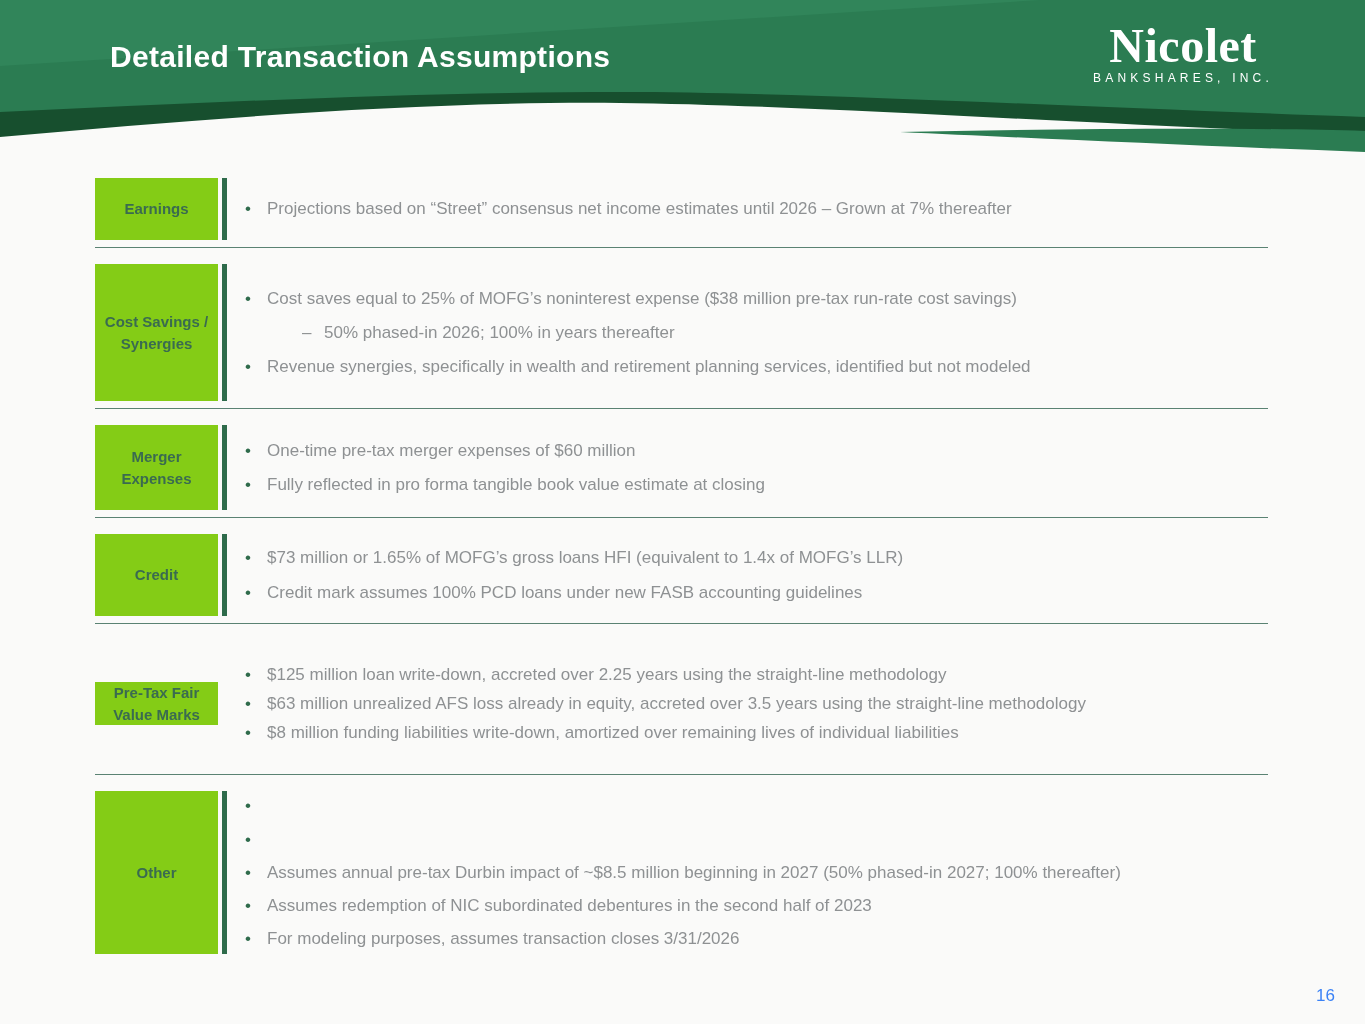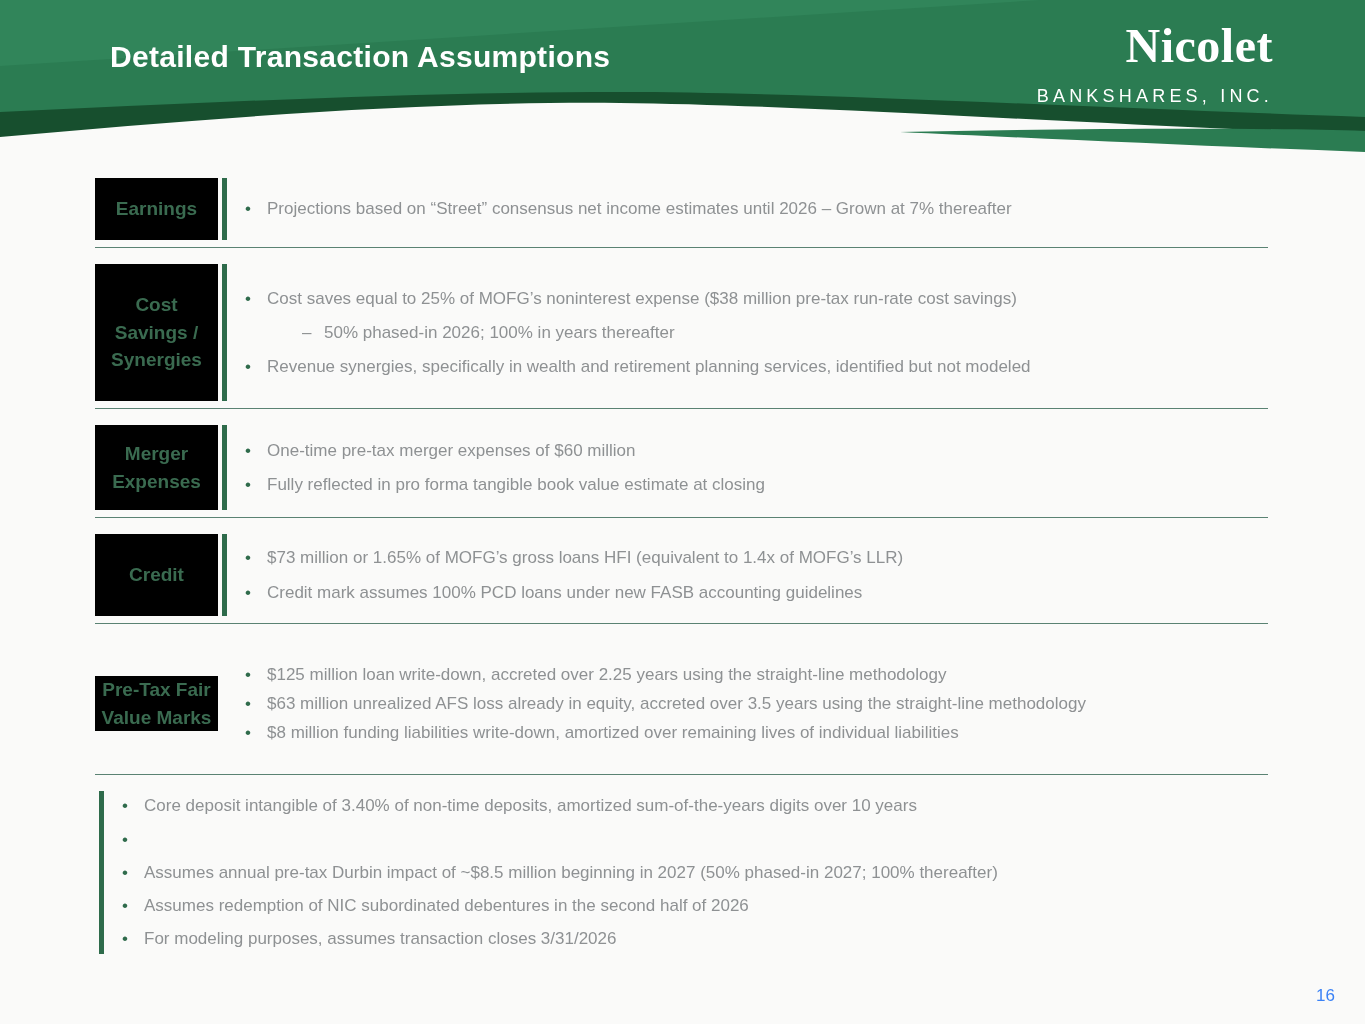--- a/index.html
+++ b/index.html
@@ -10,34 +10,34 @@
     position:relative; overflow:hidden;
   }
 
   
   .header { position:relative; width:1365px; height:160px; }
   .header svg { position:absolute; inset:0; display:block; }
   .slide-title {
     position:absolute; left:110px; top:40px; margin:0;
     font-size:30px; font-weight:bold; color:#ffffff; letter-spacing:0.3px;
   }
-  .logo { position:absolute; right:92px; top:22px; text-align:right; color:#ffffff; }
+  .logo { position:absolute; right:92px; top:22px; text-align:center; color:#ffffff; }
   .logo-name {
     font-family:"Liberation Serif", serif;
     font-size:48px; line-height:1.0; font-weight:bold; letter-spacing:0.5px;
   }
-  .logo-sub { font-size:18px; letter-spacing:4.2px; margin-top:16px; font-weight:normal; }
+  .logo-sub { font-size:12px; letter-spacing:4.2px; margin-top:1px; font-weight:normal; }
 
   
   .content { margin:18px 0 0 95px; width:1173px; }
   .row { display:flex; align-items:stretch; }
   .label-box {
     width:123px; flex:none;
-    background:#000000;
-    color:#3A6B50; font-weight:bold; font-size:19px; line-height:1.45;
+    background:#84cc16;
+    color:#3A6B50; font-weight:bold; font-size:15px; line-height:1.45;
     display:flex; align-items:center; justify-content:center; text-align:center;
     padding:0 6px; box-sizing:border-box;
   }
   .bar { width:5px; flex:none; background:#2E6B4B; margin-left:4px; }
   .bullets {
     flex:1; display:flex; flex-direction:column; justify-content:center;
     padding-left:18px; gap:13px;
   }
   .bullet { display:flex; color:#8E9193; font-size:17px; line-height:1.25; }
   .bullet .marker { width:22px; flex:none; color:#2F6B4C; }
@@ -155,36 +155,36 @@
           <span>$63 million unrealized AFS loss already in equity, accreted over 3.5 years using the straight-line methodology</span>
         </div>
         <div class="bullet">
           <span class="marker">•</span>
           <span>$8 million funding liabilities write-down, amortized over remaining lives of individual liabilities</span>
         </div>
       </div>
     </div>
     <hr class="divider">
     <div class="row">
+      <div class="label-box">Other</div>
       <div class="bar"></div>
       <div class="bullets">
         <div class="bullet">
           <span class="marker">•</span>
-          <span>Core deposit intangible of 3.40% of non-time deposits, amortized sum-of-the-years digits over 10 years</span>
         </div>
         <div class="bullet">
           <span class="marker">•</span>
         </div>
         <div class="bullet">
           <span class="marker">•</span>
           <span>Assumes annual pre-tax Durbin impact of ~$8.5 million beginning in 2027 (50% phased-in 2027; 100% thereafter)</span>
         </div>
         <div class="bullet">
           <span class="marker">•</span>
-          <span>Assumes redemption of NIC subordinated debentures in the second half of 2026</span>
+          <span>Assumes redemption of NIC subordinated debentures in the second half of 2023</span>
         </div>
         <div class="bullet">
           <span class="marker">•</span>
           <span>For modeling purposes, assumes transaction closes 3/31/2026</span>
         </div>
       </div>
     </div>
   </div>
 
 <div class="page-number">16</div>

